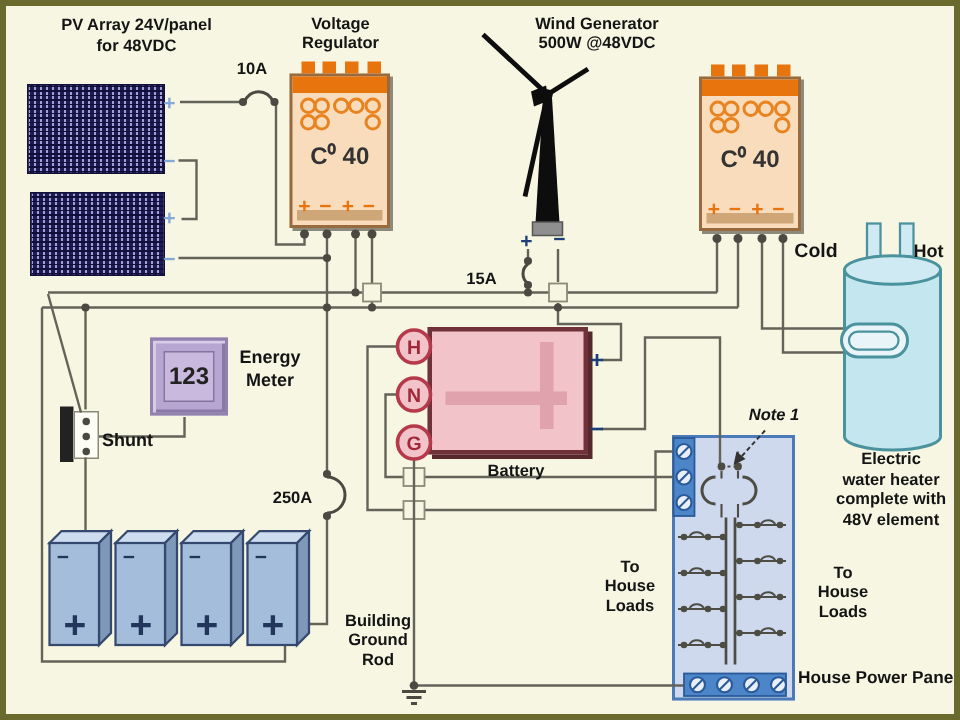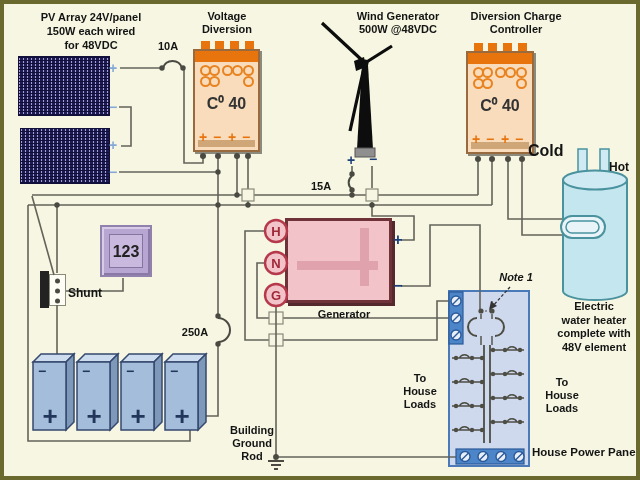--- a/index.html
+++ b/index.html
@@ -311,58 +311,57 @@
       <text x="246" y="142" font-size="14" text-anchor="middle">−</text>
       <text x="476" y="144" font-size="14" text-anchor="middle">+</text>
       <text x="490" y="144" font-size="14" text-anchor="middle">−</text>
       <text x="505" y="144" font-size="14" text-anchor="middle">+</text>
       <text x="519" y="144" font-size="14" text-anchor="middle">−</text>
     </g>
   </svg>
 
   <div class="lbl" style="left:10px;top:10px;width:162px;line-height:14px;">
     <div>PV Array 24V/panel</div>
-    <div>150W each wired</div>
     <div>for 48VDC</div>
   </div>
   <div class="lbl" style="left:150px;top:40px;width:36px;">10A</div>
   <div class="lbl" style="left:185px;top:10px;width:84px;">
     <div>Voltage</div>
-    <div>Diversion</div>
+    <div>Regulator</div>
   </div>
   <div class="lbl" style="left:324px;top:10px;width:148px;">
     <div>Wind Generator</div>
     <div>500W @48VDC</div>
   </div>
-  <div class="lbl" style="left:452px;top:10px;width:128px;">
-    <div>Diversion Charge</div>
-    <div>Controller</div>
-  </div>
   <div class="lbl" style="left:306px;top:180px;width:30px;">15A</div>
-  <div class="lbl" style="left:528px;top:144px;width:32px;font-size:16px;">Cold</div>
+  <div class="lbl" style="left:528px;top:160px;width:32px;font-size:13px;">Cold</div>
   <div class="lbl" style="left:604px;top:161px;width:30px;font-size:12px;">Hot</div>
+  <div class="lbl" style="left:155px;top:231px;width:50px;font-size:12px;line-height:15px;">
+    <div>Energy</div>
+    <div>Meter</div>
+  </div>
   <div class="lbl" style="left:68px;top:287px;width:44px;font-size:12px;text-align:left;">Shunt</div>
   <div class="lbl" style="left:178px;top:326px;width:34px;">250A</div>
-  <div class="lbl" style="left:312px;top:308px;width:64px;">Generator</div>
+  <div class="lbl" style="left:312px;top:308px;width:64px;">Battery</div>
   <div class="lbl" style="left:492px;top:271px;width:48px;font-style:italic;">Note 1</div>
   <div class="lbl" style="left:398px;top:372px;width:44px;">
     <div>To</div>
     <div>House</div>
     <div>Loads</div>
   </div>
   <div class="lbl" style="left:540px;top:376px;width:44px;">
     <div>To</div>
     <div>House</div>
     <div>Loads</div>
   </div>
   <div class="lbl" style="left:548px;top:300px;width:92px;line-height:13.5px;">
     <div>Electric</div>
     <div>water heater</div>
     <div>complete with</div>
     <div>48V element</div>
   </div>
-  <div class="lbl" style="left:226px;top:424px;width:52px;">
+  <div class="lbl" style="left:226px;top:408px;width:52px;">
     <div>Building</div>
     <div>Ground</div>
     <div>Rod</div>
   </div>
   <div class="lbl" style="left:532px;top:446px;width:108px;text-align:left;font-size:11.5px;">House Power Panel</div>
 </div>
 
 </body></html>

